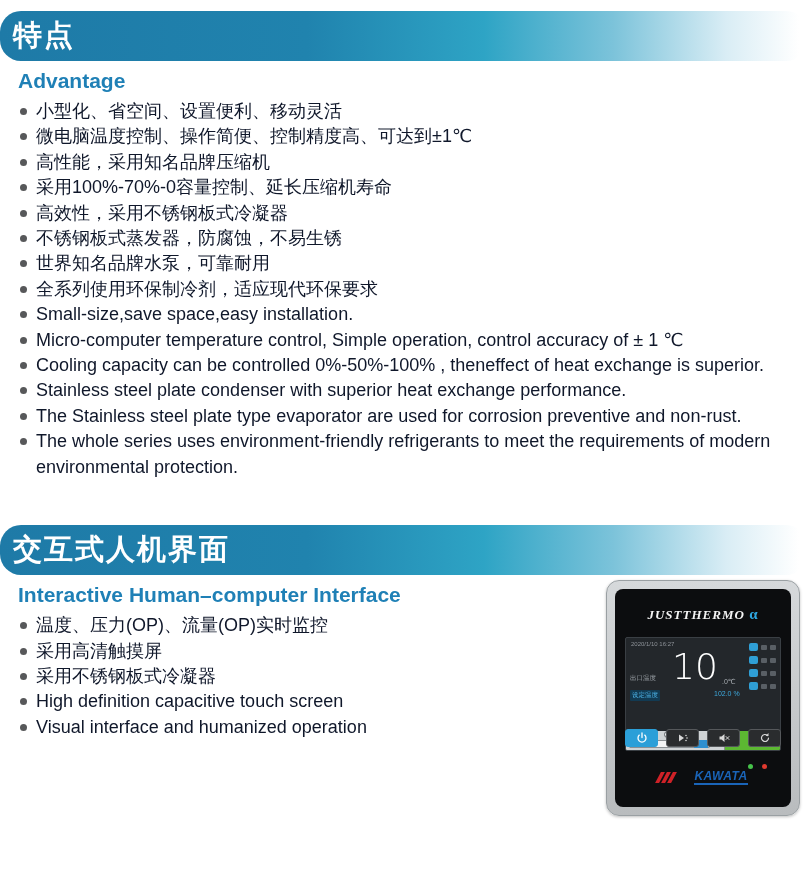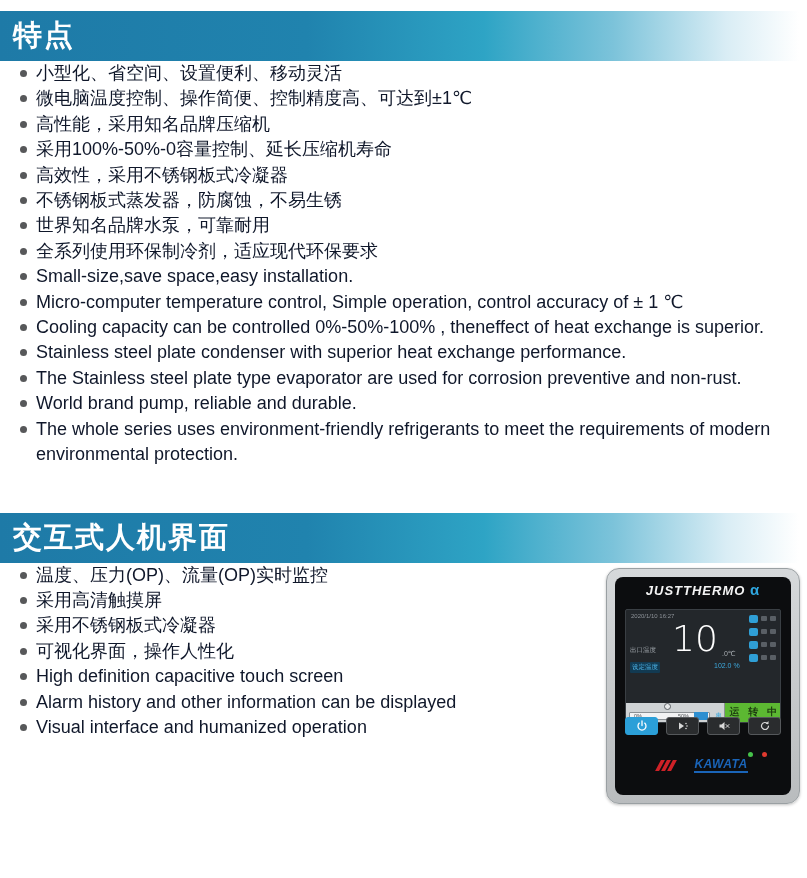--- a/index.html
+++ b/index.html
@@ -7,21 +7,21 @@
   body {
     width:807px; height:878px; overflow:hidden; position:relative;
     font-family:"Liberation Sans","DejaVu Sans",sans-serif;
     -webkit-font-smoothing:antialiased;
   }
 
   
   .header-bar {
     height:50px; width:807px;
     background:linear-gradient(to right,#1e7aa7 0%,#2083ae 38%,#2ea4c5 60%,#7cc3da 76%,#d9edf5 90%,#ffffff 99%);
-    display:flex; align-items:center;
+    display:flex; align-items:center;border-radius:21px;
   }
   .bar1 { margin-top:11px; }
   .header-bar .bar-title {
     color:#ffffff; font-size:29px; font-weight:bold; padding-left:13px; letter-spacing:2px;
   }
 
   .content { padding:0 18px; }
   .subtitle {
     color:#1f80b6; font-size:21px; font-weight:bold; margin:8px 0 6px 0;
   }
@@ -46,27 +46,27 @@
     position:absolute; right:7px; top:55px;
     width:194px; height:236px;
     background:linear-gradient(180deg,#d6d9db 0%,#c4c7c9 60%,#b9bcbe 100%);
     border:1px solid #9aa0a3; border-radius:13px; padding:8px;
     box-shadow:0 1px 3px rgba(0,0,0,0.25);
   }
   .bezel {
     width:100%; height:100%; background:#0c0d0f; border-radius:8px; position:relative;
   }
   .brand {
-    position:absolute; top:4px; left:0; right:0; text-align:center;
-    color:#f4f4f4; font-size:13px; font-weight:bold; font-style:italic; letter-spacing:1px;
+    position:absolute; top:17px; left:0; right:0; text-align:center;
+    color:#f4f4f4; font-size:13px; font-weight:bold; font-style:italic; letter-spacing:1px;font-family:Liberation Serif, serif;
   }
   .brand .alpha { color:#2fa7e0; font-size:15px; font-style:normal; }
 
   .screen {
-    position:absolute; left:10px; right:10px; top:32px; height:114px;
+    position:absolute; left:10px; right:10px; top:48px; height:114px;
     background:#23272b; border:1px solid #3a3f44; border-radius:2px; overflow:hidden;padding-left:33px;
   }
   .scr-date { position:absolute; top:3px; left:5px; font-size:6px; color:#8d9298; }
   .scr-left { position:absolute; left:4px; top:36px; }
   .scr-outlet { font-size:6.5px; color:#9aa0a6; margin-bottom:7px; }
   .scr-set { font-size:6.5px; color:#4db4e8; background:#123a52; padding:1px 2px; border-radius:1px; }
   .scr-temp {
     position:absolute; left:46px; top:8px; color:#ffffff; font-size:36px; font-weight:300;
     font-family:"DejaVu Sans",sans-serif;
   }
@@ -122,52 +122,51 @@
   }
 </style>
 </head>
 <body>
 
 <div class="header-bar bar1">
   <span class="bar-title">特点</span>
 </div>
 
 <div class="content">
+  <div class="subtitle">Advantage</div>
   <ul class="feature-list">
     <li class="cn">小型化、省空间、设置便利、移动灵活</li>
     <li class="cn">微电脑温度控制、操作简便、控制精度高、可达到±1℃</li>
     <li class="cn">高性能，采用知名品牌压缩机</li>
-    <li class="cn">采用100%-50%-0容量控制、延长压缩机寿命</li>
+    <li class="cn">采用100%-70%-0容量控制、延长压缩机寿命</li>
     <li class="cn">高效性，采用不锈钢板式冷凝器</li>
     <li class="cn">不锈钢板式蒸发器，防腐蚀，不易生锈</li>
     <li class="cn">世界知名品牌水泵，可靠耐用</li>
     <li class="cn">全系列使用环保制冷剂，适应现代环保要求</li>
     <li class="en">Small-size,save space,easy installation.</li>
     <li class="en">Micro-computer temperature control, Simple operation, control accuracy of ± 1 ℃</li>
     <li class="en">Cooling  capacity can be controlled 0%-50%-100% , theneffect of heat exchange is superior.</li>
     <li class="en">Stainless steel plate condenser with superior heat exchange performance.</li>
     <li class="en">The Stainless steel plate type evaporator are used for corrosion preventive and non-rust.</li>
-    <li class="en">World brand pump, reliable and durable.</li>
     <li class="en">The whole series uses environment-friendly refrigerants to meet the requirements of modern environmental protection.</li>
   </ul>
 </div>
 
 <div class="section2">
   <div class="header-bar">
     <span class="bar-title">交互式人机界面</span>
   </div>
 
   <div class="content">
+    <div class="subtitle">Interactive Human–computer Interface</div>
     <ul class="feature-list">
       <li class="cn">温度、压力(OP)、流量(OP)实时监控</li>
       <li class="cn">采用高清触摸屏</li>
       <li class="cn">采用不锈钢板式冷凝器</li>
-      <li class="cn">可视化界面，操作人性化</li>
       <li class="en">High definition capacitive touch screen</li>
-      <li class="en">Alarm history and other information can be displayed</li>
       <li class="en">Visual interface and humanized operation</li>
     </ul>
   </div>
 
   <div class="device">
     <div class="bezel">
       <div class="brand">
         <span>JUSTTHERMO</span>
         <span class="alpha">α</span>
       </div>

